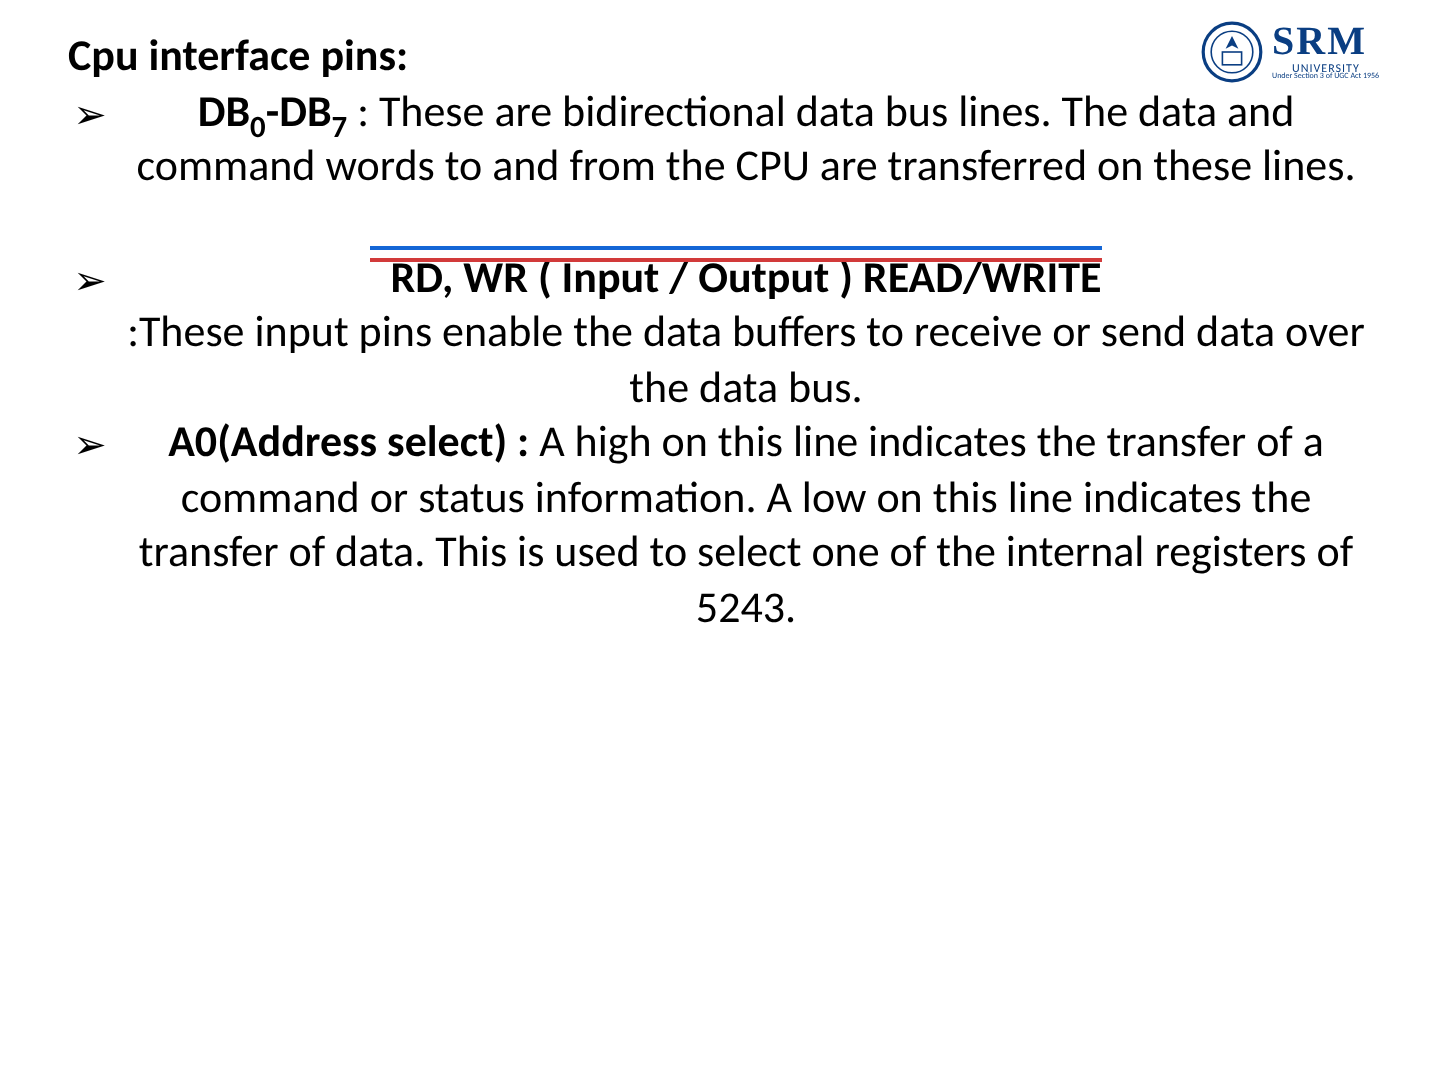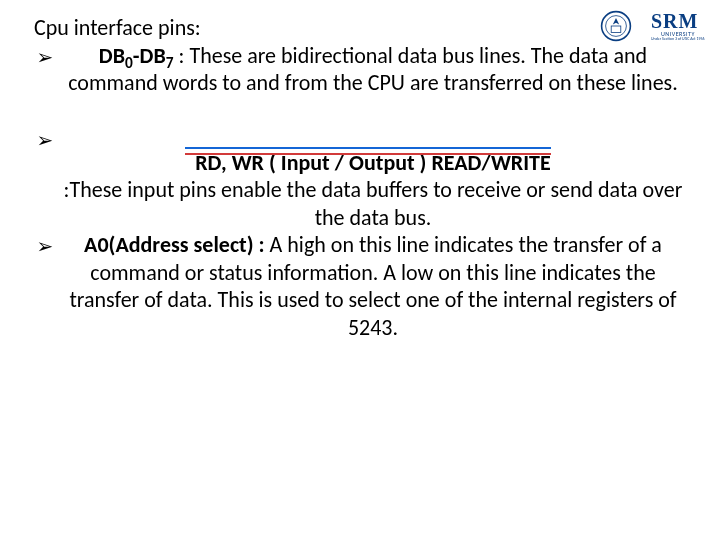--- a/index.html
+++ b/index.html
@@ -21,21 +21,21 @@
     padding: 14px 30px 30px 34px;
   }
   .logo {
     position: absolute;
     top: 6px;
     right: 10px;
     width: 110px;
     height: 40px;
     display: flex;
     align-items: center;
-    gap: 19px;
+    gap: 4px;
   }
   .logo .seal {
     width: 32px;
     height: 32px;
   }
   .logo .brand {
     display: flex;
     flex-direction: column;
     line-height: 1;
   }
@@ -55,21 +55,21 @@
   .logo .tag {
     font-size: 4px;
     color: #0a3e82;
   }
   .content {
     font-size: 22px;
     line-height: 1.25;
     color: #000;
   }
   .heading {
-    font-weight: 400;
+    font-weight: 700;
     margin-bottom: 0;
   }
   .bullet-block {
     display: flex;
     text-align: center;
   }
   .arrow {
     flex: 0 0 auto;
     width: 22px;
     font-family: Wingdings, Arial, sans-serif;
@@ -88,21 +88,20 @@
   .bold { font-weight: 700; }
   .sub {
     font-size: 0.7em;
     vertical-align: sub;
     line-height: 0;
   }
   .gap { height: 28px; }
   .overline {
     display: inline-block;
     position: relative;
-    margin-top: 24px;
   }
   .overline::before {
     content: "";
     position: absolute;
     left: -10px;
     right: 0;
     top: -2px;
     height: 4px;
     border-top: 2px solid #1466d6;
     border-bottom: 2px solid #d23a3a;

